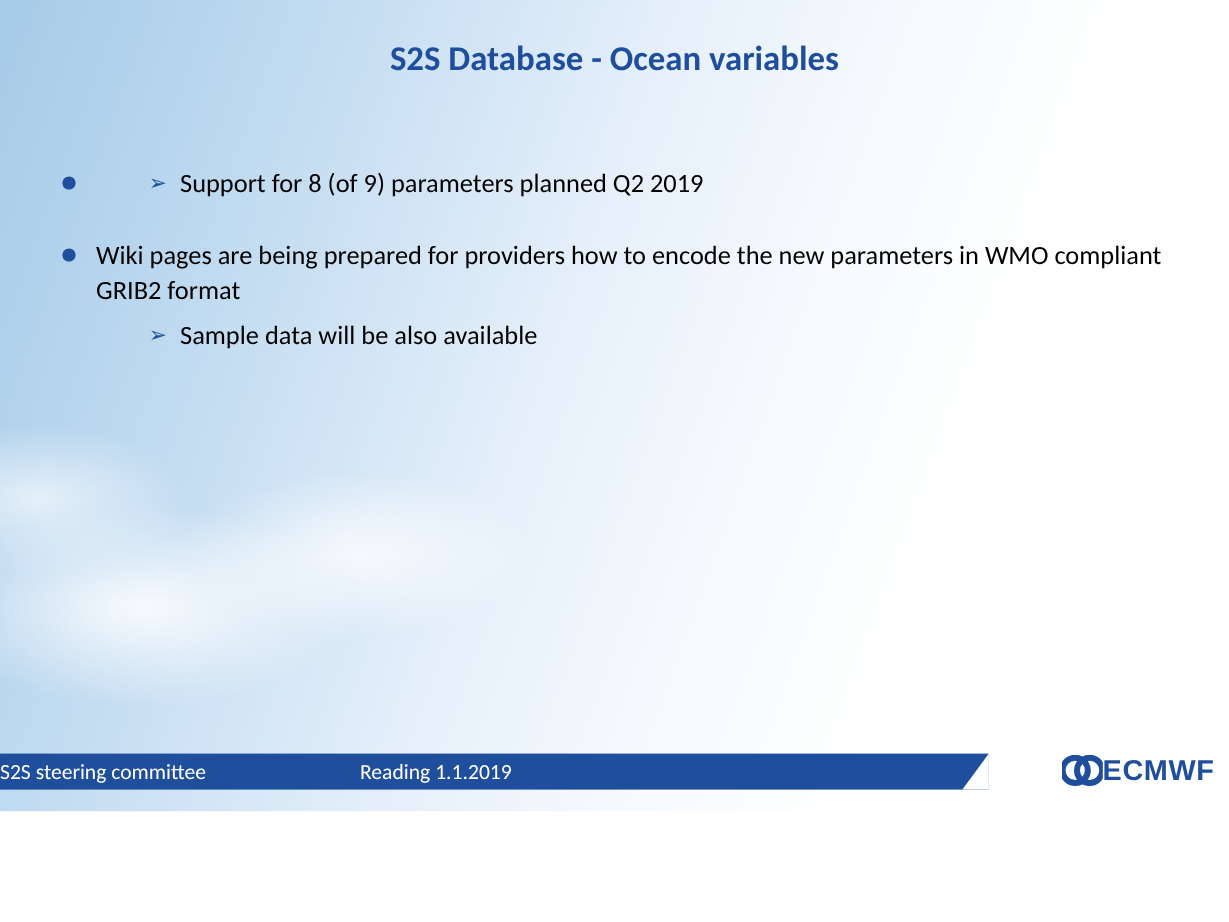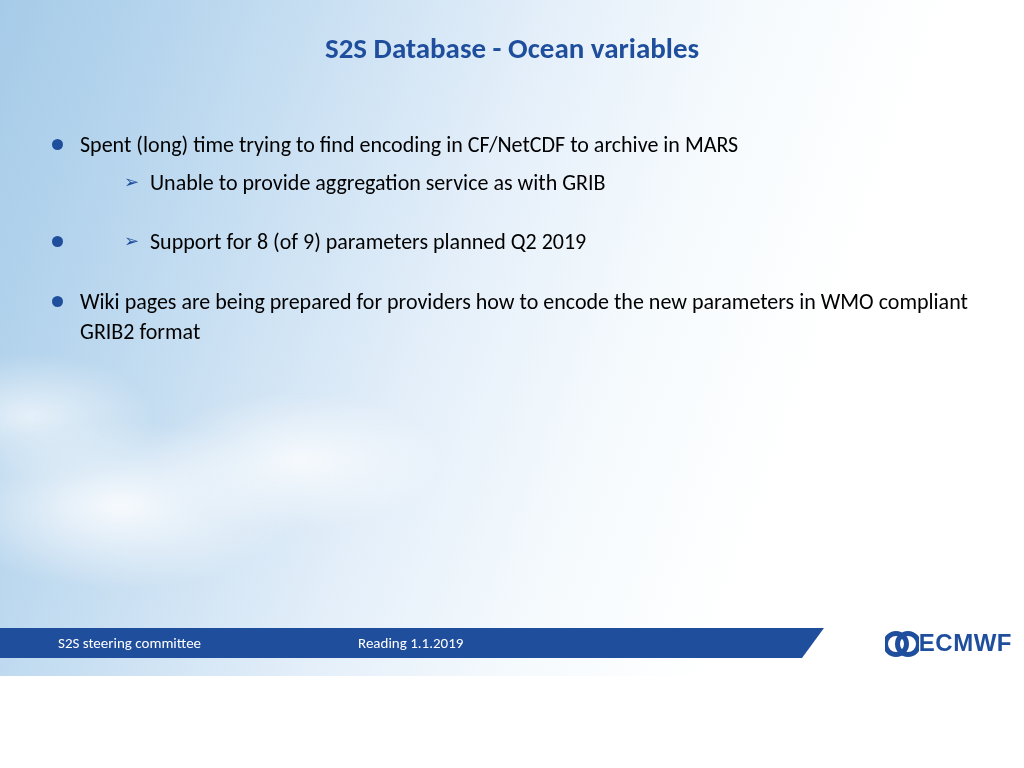--- a/index.html
+++ b/index.html
@@ -36,61 +36,58 @@
   ul.sub > li { position: relative; padding-left: 70px; margin-top: 8px; }
   ul.sub > li::before {
     content: "➢"; position: absolute; left: 44px; top: 0;
     color: #1f4e9c; font-size: 18px; line-height: 28px;
   }
   .footer {
     position: absolute; left: 0; right: 0; bottom: 18px; height: 30px;
     display: flex; align-items: stretch;
   }
   .footer-bar {
-    background: #1f4e9c; color: #fff; font-size: 15px;
-    display: flex; align-items: center; padding-left: 58px;
+    background: #1f4e9c; color: #fff; font-size: 18px;
+    display: flex; align-items: center; 
     flex: 1 1 auto;
   }
   .footer-bar .ft-left { width: 300px; }
   .footer-bar .ft-center { }
   .logo-wrap {
     width: 200px; background: #fff; display: flex; align-items: center; justify-content: flex-end;
     padding-right: 12px; position: relative;
   }
   .logo-wrap::before {
     content: ""; position: absolute; left: -22px; top: 0; width: 0; height: 0;
     border-top: 30px solid transparent; border-right: 22px solid #fff;
   }
-  .logo { display: flex; align-items: flex-end; gap: 0; }
+  .logo { display: flex; align-items: flex-start; gap: 0; }
   .logo svg { display: block; }
   .logo-text { color: #1f4e9c; font-weight: 800; font-size: 24px; letter-spacing: 0.5px; font-family: Arial, sans-serif; }
 </style>
 </head>
 <body>
 
 <div class="slide">
   <div class="cloud"></div>
 
   <div class="title">S2S Database - Ocean variables</div>
 
   <div class="content">
     <ul class="top">
       <li>
-        <span>Spent (long) time trying to find encoding in CF/NetCDF to archive in MARS</span>
-        <ul class="sub">
-          <li><span>Unable to provide aggregation service as with GRIB</span></li>
-        </ul>
-      </li>
-      <li>
         <ul class="sub">
           <li><span>Support for 8 (of 9) parameters planned Q2 2019</span></li>
         </ul>
       </li>
       <li>
         <span>Wiki pages are being prepared for providers how to encode the new parameters in WMO compliant GRIB2 format</span>
+        <ul class="sub">
+          <li><span>Sample data will be also available</span></li>
+        </ul>
       </li>
     </ul>
   </div>
 
   <div class="footer">
     <div class="footer-bar">
       <span class="ft-left">S2S steering committee</span>
       <span class="ft-center">Reading  1.1.2019</span>
     </div>
     <div class="logo-wrap">

